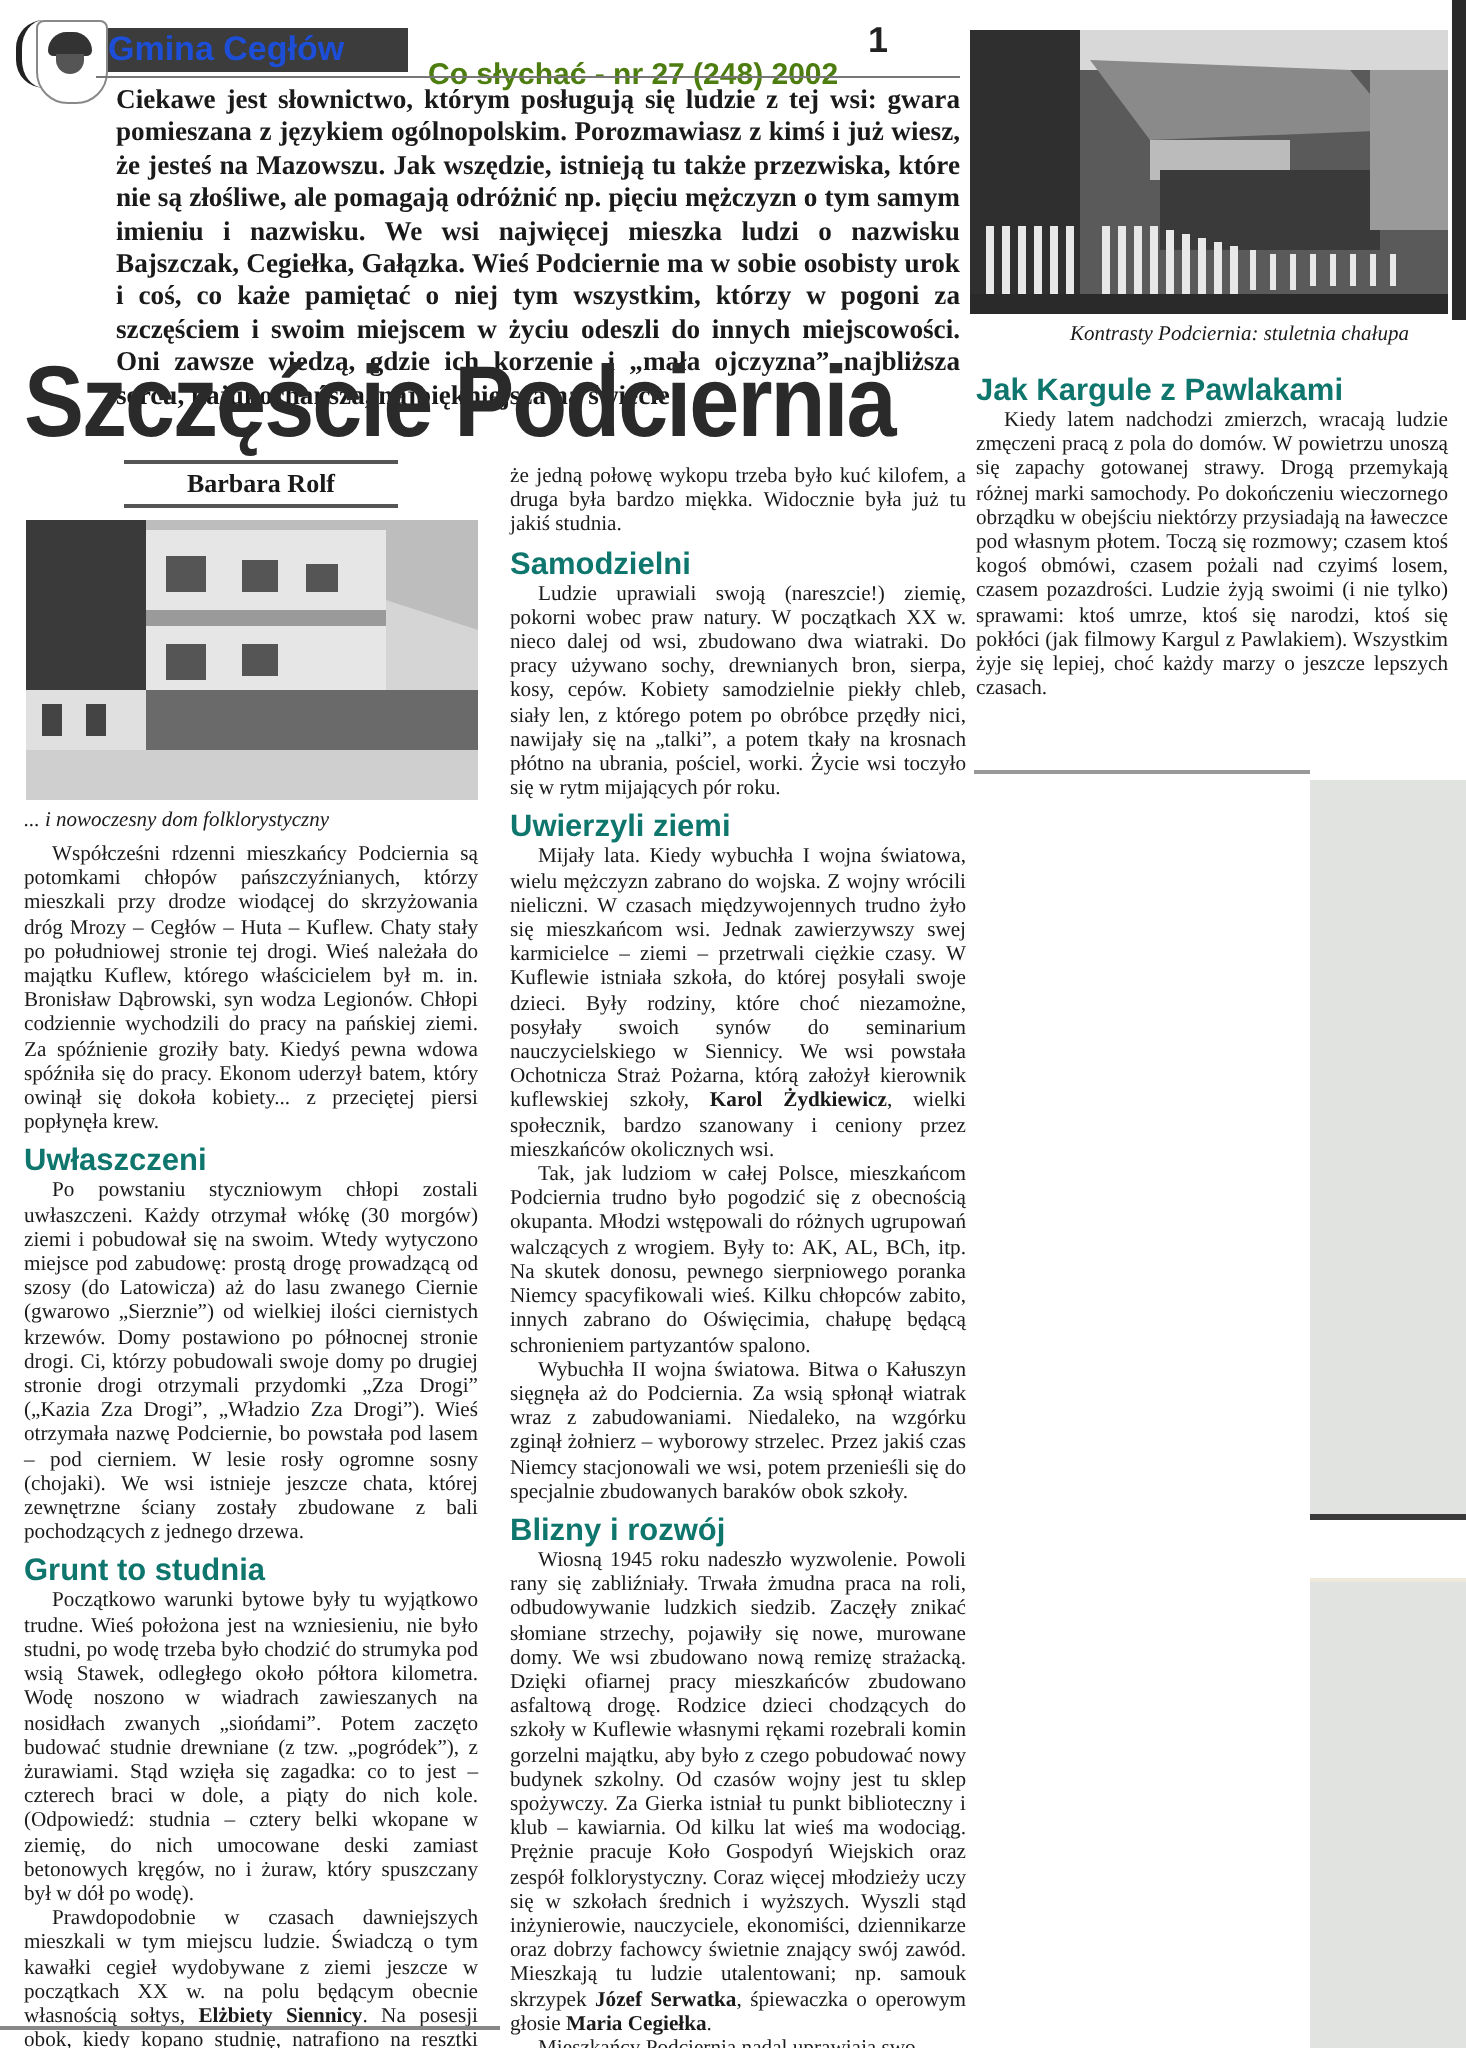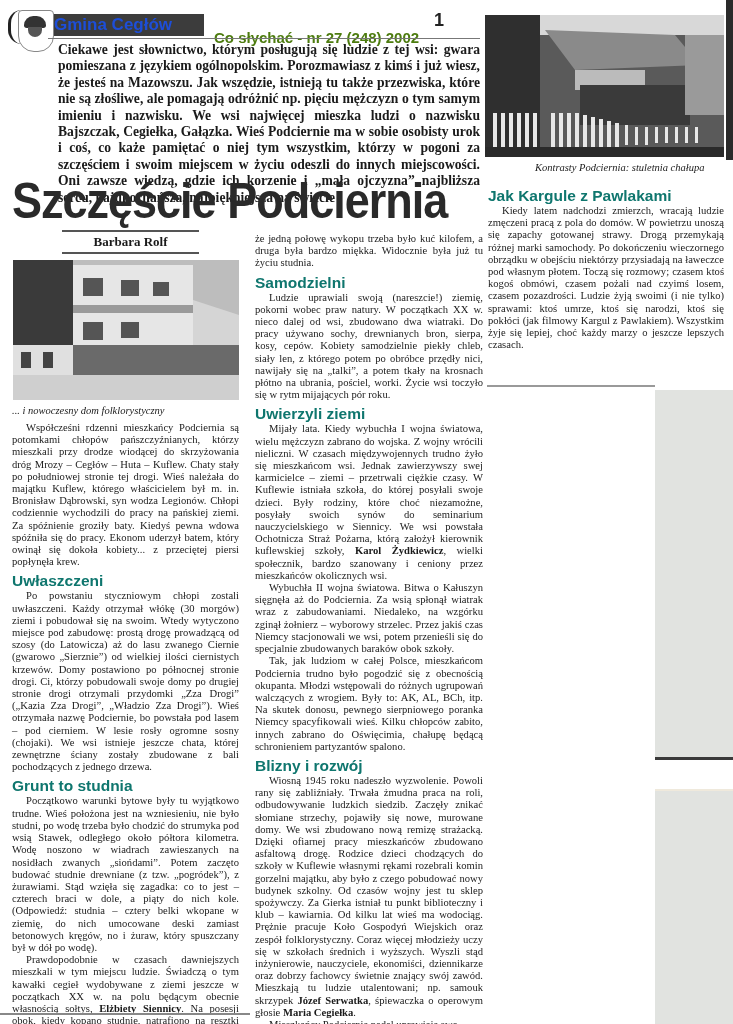--- a/index.html
+++ b/index.html
@@ -138,27 +138,27 @@
   <p>Współcześni rdzenni mieszkańcy Podciernia są potomkami chłopów pańszczyźnianych, którzy mieszkali przy drodze wiodącej do skrzyżowania dróg Mrozy – Cegłów – Huta – Kuflew. Chaty stały po południowej stronie tej drogi. Wieś należała do majątku Kuflew, którego właścicielem był m. in. Bronisław Dąbrowski, syn wodza Legionów. Chłopi codziennie wychodzili do pracy na pańskiej ziemi. Za spóźnienie groziły baty. Kiedyś pewna wdowa spóźniła się do pracy. Ekonom uderzył batem, który owinął się dokoła kobiety... z przeciętej piersi popłynęła krew.</p>
   <h3>Uwłaszczeni</h3>
   <p>Po powstaniu styczniowym chłopi zostali uwłaszczeni. Każdy otrzymał włókę (30 morgów) ziemi i pobudował się na swoim. Wtedy wytyczono miejsce pod zabudowę: prostą drogę prowadzącą od szosy (do Latowicza) aż do lasu zwanego Ciernie (gwarowo „Sierznie”) od wielkiej ilości ciernistych krzewów. Domy postawiono po północnej stronie drogi. Ci, którzy pobudowali swoje domy po drugiej stronie drogi otrzymali przydomki „Zza Drogi” („Kazia Zza Drogi”, „Władzio Zza Drogi”). Wieś otrzymała nazwę Podciernie, bo powstała pod lasem – pod cierniem. W lesie rosły ogromne sosny (chojaki). We wsi istnieje jeszcze chata, której zewnętrzne ściany zostały zbudowane z bali pochodzących z jednego drzewa.</p>
   <h3>Grunt to studnia</h3>
   <p>Początkowo warunki bytowe były tu wyjątkowo trudne. Wieś położona jest na wzniesieniu, nie było studni, po wodę trzeba było chodzić do strumyka pod wsią Stawek, odległego około półtora kilometra. Wodę noszono w wiadrach zawieszanych na nosidłach zwanych „siońdami”. Potem zaczęto budować studnie drewniane (z tzw. „pogródek”), z żurawiami. Stąd wzięła się zagadka: co to jest – czterech braci w dole, a piąty do nich kole. (Odpowiedź: studnia – cztery belki wkopane w ziemię, do nich umocowane deski zamiast betonowych kręgów, no i żuraw, który spuszczany był w dół po wodę).</p>
   <p><span>Prawdopodobnie w czasach dawniejszych mieszkali w tym miejscu ludzie. Świadczą o tym kawałki cegieł wydobywane z ziemi jeszcze w początkach XX w. na polu będącym obecnie własnością sołtys, </span><b class="name">Elżbiety Siennicy</b><span>. Na posesji obok, kiedy kopano studnię, natrafiono na resztki dzbanka z łańcuszkiem. Dziwiono się przy tym,</span></p>
 </div>
 <div class="abs" id="col1-rule"></div>
 
 <div class="abs col" id="col2">
-  <p class="noind">że jedną połowę wykopu trzeba było kuć kilofem, a druga była bardzo miękka. Widocznie była już tu życiu studnia.</p>
+  <p class="noind">że jedną połowę wykopu trzeba było kuć kilofem, a druga była bardzo miękka. Widocznie była już tu jakiś studnia.</p>
   <h3>Samodzielni</h3>
   <p>Ludzie uprawiali swoją (nareszcie!) ziemię, pokorni wobec praw natury. W początkach XX w. nieco dalej od wsi, zbudowano dwa wiatraki. Do pracy używano sochy, drewnianych bron, sierpa, kosy, cepów. Kobiety samodzielnie piekły chleb, siały len, z którego potem po obróbce przędły nici, nawijały się na „talki”, a potem tkały na krosnach płótno na ubrania, pościel, worki. Życie wsi toczyło się w rytm mijających pór roku.</p>
   <h3>Uwierzyli ziemi</h3>
   <p><span>Mijały lata. Kiedy wybuchła I wojna światowa, wielu mężczyzn zabrano do wojska. Z wojny wrócili nieliczni. W czasach międzywojennych trudno żyło się mieszkańcom wsi. Jednak zawierzywszy swej karmicielce – ziemi – przetrwali ciężkie czasy. W Kuflewie istniała szkoła, do której posyłali swoje dzieci. Były rodziny, które choć niezamożne, posyłały swoich synów do seminarium nauczycielskiego w Siennicy. We wsi powstała Ochotnicza Straż Pożarna, którą założył kierownik kuflewskiej szkoły, </span><b class="name">Karol Żydkiewicz</b><span>, wielki społecznik, bardzo szanowany i ceniony przez mieszkańców okolicznych wsi.</span></p>
+  <p>Tak, jak ludziom w całej Polsce, mieszkańcom Podciernia trudno było pogodzić się z obecnością okupanta. Młodzi wstępowali do różnych ugrupowań walczących z wrogiem. Były to: AK, AL, BCh, itp. Na skutek donosu, pewnego sierpniowego poranka Niemcy spacyfikowali wieś. Kilku chłopców zabito, innych zabrano do Oświęcimia, chałupę będącą schronieniem partyzantów spalono.</p>
   <p>Wybuchła II wojna światowa. Bitwa o Kałuszyn sięgnęła aż do Podciernia. Za wsią spłonął wiatrak wraz z zabudowaniami. Niedaleko, na wzgórku zginął żołnierz – wyborowy strzelec. Przez jakiś czas Niemcy stacjonowali we wsi, potem przenieśli się do specjalnie zbudowanych baraków obok szkoły.</p>
-  <p>Tak, jak ludziom w całej Polsce, mieszkańcom Podciernia trudno było pogodzić się z obecnością okupanta. Młodzi wstępowali do różnych ugrupowań walczących z wrogiem. Były to: AK, AL, BCh, itp. Na skutek donosu, pewnego sierpniowego poranka Niemcy spacyfikowali wieś. Kilku chłopców zabito, innych zabrano do Oświęcimia, chałupę będącą schronieniem partyzantów spalono.</p>
   <h3>Blizny i rozwój</h3>
   <p><span>Wiosną 1945 roku nadeszło wyzwolenie. Powoli rany się zabliźniały. Trwała żmudna praca na roli, odbudowywanie ludzkich siedzib. Zaczęły znikać słomiane strzechy, pojawiły się nowe, murowane domy. We wsi zbudowano nową remizę strażacką. Dzięki ofiarnej pracy mieszkańców zbudowano asfaltową drogę. Rodzice dzieci chodzących do szkoły w Kuflewie własnymi rękami rozebrali komin gorzelni majątku, aby było z czego pobudować nowy budynek szkolny. Od czasów wojny jest tu sklep spożywczy. Za Gierka istniał tu punkt biblioteczny i klub – kawiarnia. Od kilku lat wieś ma wodociąg. Prężnie pracuje Koło Gospodyń Wiejskich oraz zespół folklorystyczny. Coraz więcej młodzieży uczy się w szkołach średnich i wyższych. Wyszli stąd inżynierowie, nauczyciele, ekonomiści, dziennikarze oraz dobrzy fachowcy świetnie znający swój zawód. Mieszkają tu ludzie utalentowani; np. samouk skrzypek </span><b class="name">Józef Serwatka</b><span>, śpiewaczka o operowym głosie </span><b class="name">Maria Cegiełka</b><span>.</span></p>
   <p>Mieszkańcy Podciernia nadal uprawiają swo-</p>
 </div>
 
 <div class="abs col" id="col3">
   <h3>Jak Kargule z Pawlakami</h3>
   <p>Kiedy latem nadchodzi zmierzch, wracają ludzie zmęczeni pracą z pola do domów. W powietrzu unoszą się zapachy gotowanej strawy. Drogą przemykają różnej marki samochody. Po dokończeniu wieczornego obrządku w obejściu niektórzy przysiadają na ławeczce pod własnym płotem. Toczą się rozmowy; czasem ktoś kogoś obmówi, czasem pożali nad czyimś losem, czasem pozazdrości. Ludzie żyją swoimi (i nie tylko) sprawami: ktoś umrze, ktoś się narodzi, ktoś się pokłóci (jak filmowy Kargul z Pawlakiem). Wszystkim żyje się lepiej, choć każdy marzy o jeszcze lepszych czasach.</p>
 </div>
 <div class="abs" id="col3-rule"></div>

